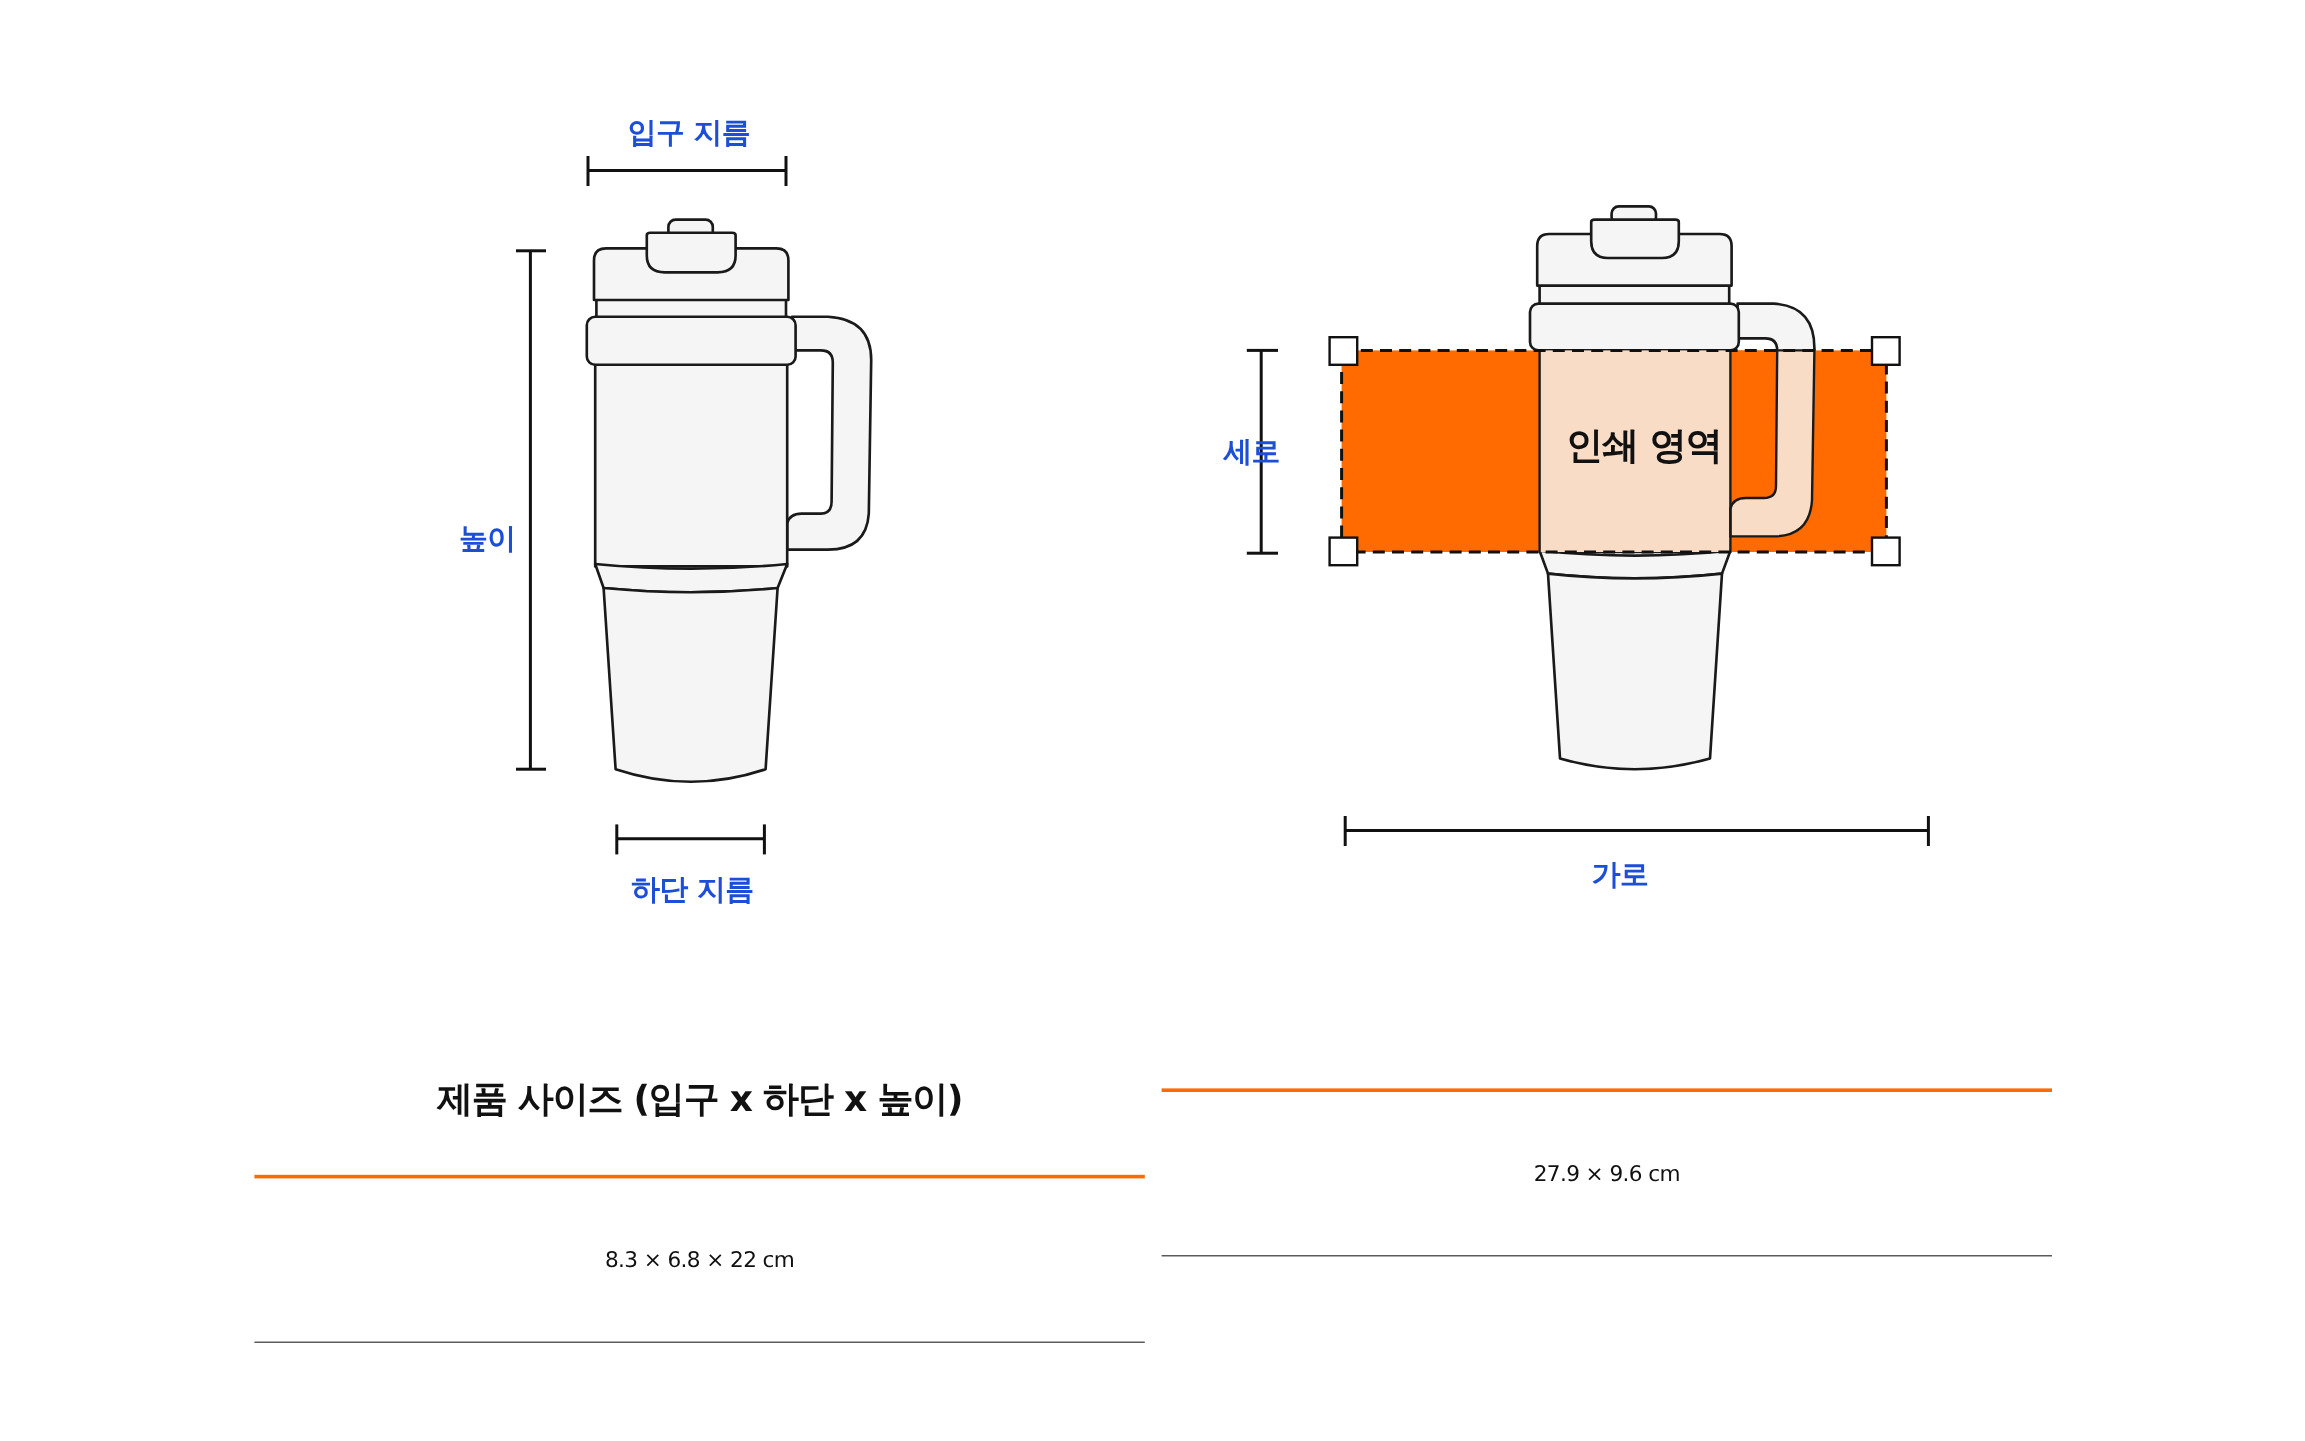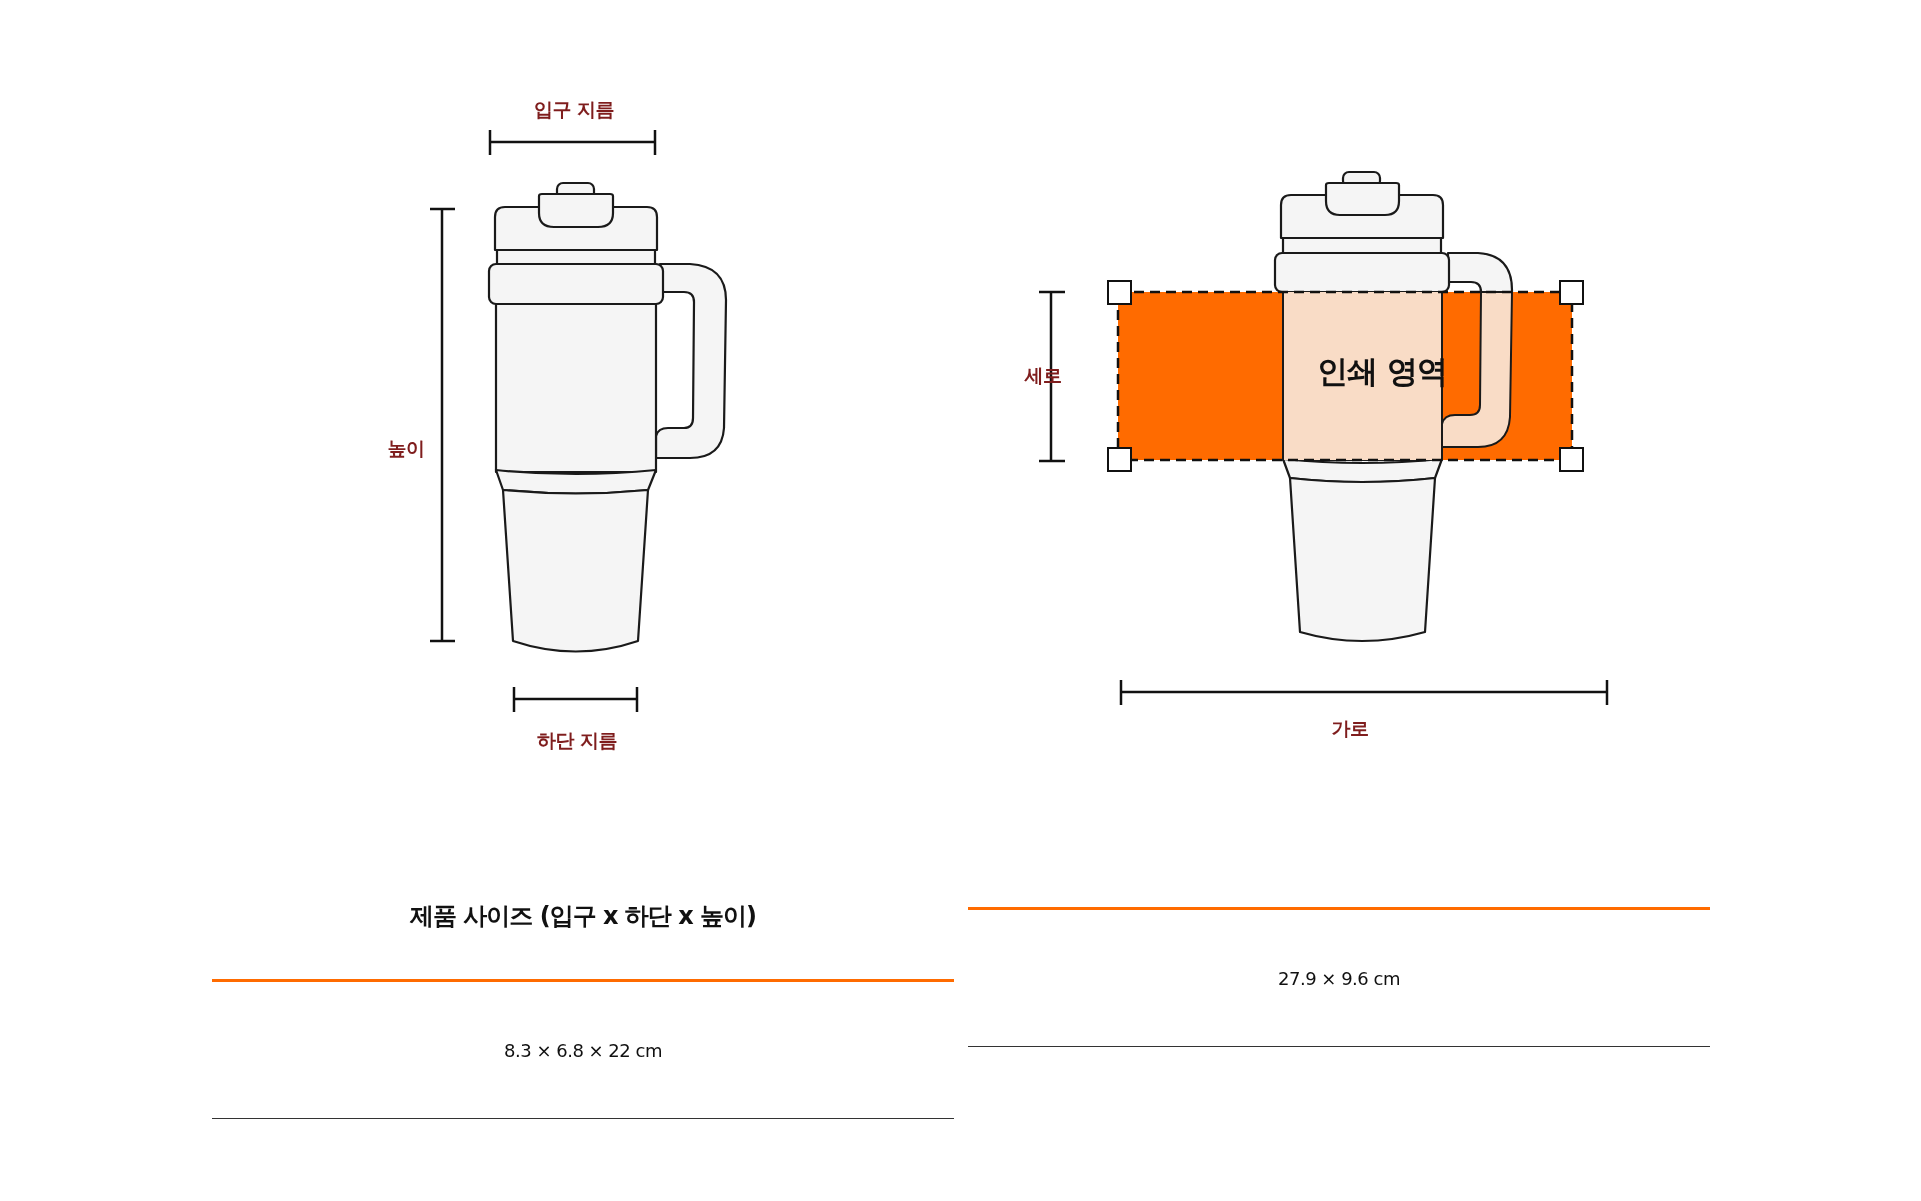--- a/index.html
+++ b/index.html
@@ -1,25 +1,25 @@
 <!DOCTYPE html>
 <html><head>
 <meta charset="utf-8">
 <style>
   html, body { margin:0; padding:0; background:#ffffff; }
   body { width:1921px; height:1201px; position:relative; overflow:hidden;
          font-family:"DejaVu Sans", "Liberation Sans", sans-serif; color:#111; }
   .canvas { position:absolute; left:0; top:0; width:1921px; height:1201px; }
-  .lbl { position:absolute; font-weight:bold; font-size:19px; color:#7f1d1d;
+  .lbl { position:absolute; font-weight:bold; font-size:24px; color:#1d4ed8;
          white-space:nowrap; transform:translate(-50%,-50%); letter-spacing:-0.5px; }
   .print-lbl { position:absolute; font-weight:bold; font-size:31px; color:#111;
-         white-space:nowrap; transform:translate(-50%,-50%); letter-spacing:-1px;margin-left:12px; }
+         white-space:nowrap; transform:translate(-50%,-50%); letter-spacing:-1px; }
   .spec { position:absolute; top:880px; width:742px; }
   .spec .title { height:72px; display:flex; align-items:center; justify-content:center;
-         font-weight:bold; font-size:24px; letter-spacing:-1px; }
+         font-weight:bold; font-size:30px; letter-spacing:-1px; }
   .spec .orange-rule { height:3px; background:#FF6B00; margin-top:27px; }
   .spec .value { height:136px; display:flex; align-items:center; justify-content:center;
          font-size:18px; letter-spacing:-0.5px; border-bottom:1.5px solid #333; }
 </style>
 </head>
 <body>
 
 <div class="canvas">
 
   <svg style="position:absolute;left:0;top:0" width="1921" height="1201" viewBox="0 0 1921 1201">

